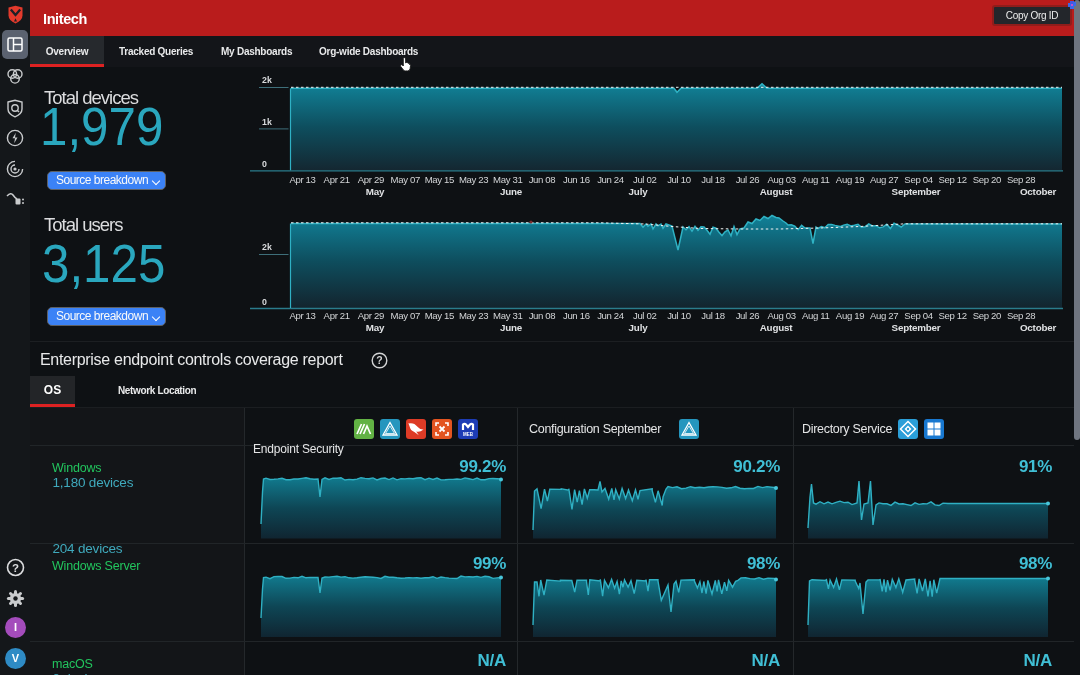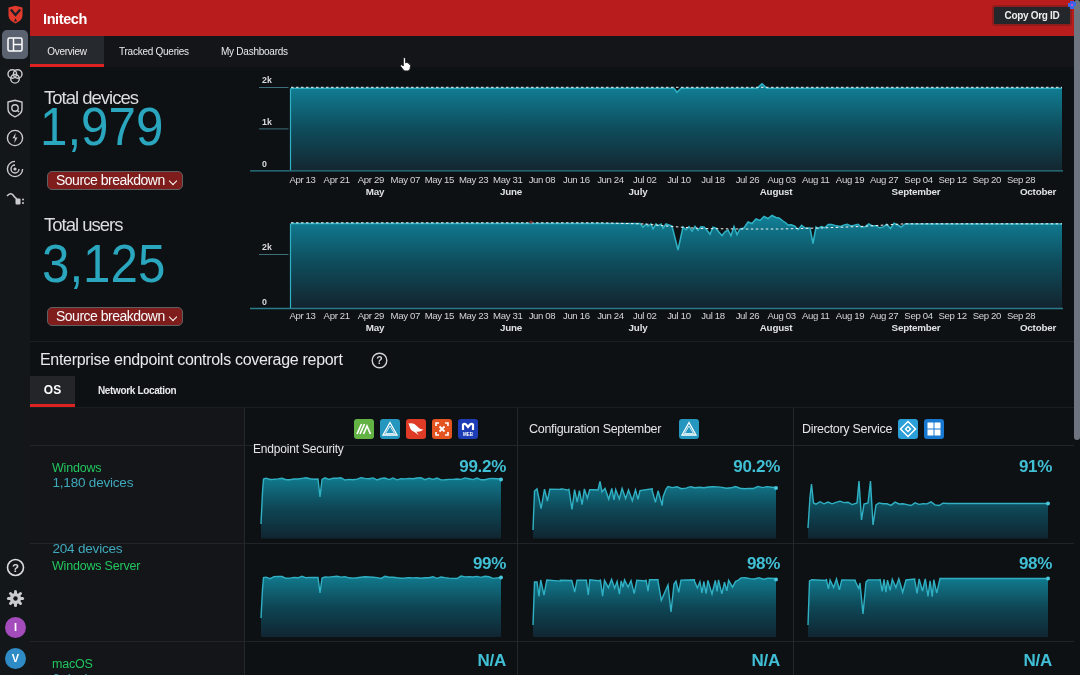--- a/index.html
+++ b/index.html
@@ -1,62 +1,63 @@
 <!DOCTYPE html>
 <html><head><meta charset="utf-8"><title>Initech</title>
 <style>
 *{margin:0;padding:0;box-sizing:border-box}
 html,body{width:1080px;height:675px;overflow:hidden;background:#0e1114;font-family:"Liberation Sans",sans-serif}
 .abs{position:absolute}
 #sidebar{position:absolute;left:0;top:0;width:30px;height:675px;background:#14171a;z-index:5}
 #header{position:absolute;left:30px;top:0;width:1050px;height:36px;background:#b91c1c;z-index:4}
 #tabbar{position:absolute;left:30px;top:36px;width:1050px;height:31px;background:#131519;z-index:4}
-.tab{position:absolute;top:0;height:31px;line-height:31px;font-size:10px;font-weight:normal;color:#e9eaeb;letter-spacing:-0.25px}
+.tab{position:absolute;top:0;height:31px;line-height:31px;font-size:10px;font-weight:bold;color:#e9eaeb;letter-spacing:-0.25px}
 #charts{position:absolute;left:0;top:0;z-index:2}
 .h1{position:absolute;font-size:18.5px;line-height:1;color:#dcdddf;letter-spacing:-1px}
 .big{position:absolute;font-size:53px;line-height:1;color:#2aa7be;transform:scaleX(0.93);transform-origin:0 0;white-space:nowrap}
-.drop{position:absolute;height:19px;border:1px solid #5e6062;border-radius:5px;background:#7f1d1d;color:#fafafa;font-size:14px;line-height:17px;padding:0 17px 0 8px;letter-spacing:-0.5px;white-space:nowrap}
+.drop{position:absolute;height:19px;border:1px solid #5e6062;border-radius:5px;background:#3b82f6;color:#fafafa;font-size:12px;line-height:17px;padding:0 17px 0 8px;letter-spacing:-0.5px;white-space:nowrap}
 .drop:after{content:"";position:absolute;right:6px;top:5.5px;width:5px;height:5px;border-right:1.5px solid #fff;border-bottom:1.5px solid #fff;transform:rotate(45deg)}
 .celllabel{position:absolute;font-size:12.5px;line-height:1;color:#22c55e;letter-spacing:-0.2px}
 .devcount{position:absolute;font-size:13.5px;line-height:1;color:#3fa9bc;letter-spacing:-0.2px}
 .vline{position:absolute;width:1px;background:#24282b}
 .hline{position:absolute;height:1px;background:#212528}
 .icon{position:absolute;width:20px;height:20px;border-radius:3px}
 </style></head>
 <body>
 
 <div id="header">
  <div class="abs" style="left:13px;top:11px;font-size:14.5px;font-weight:bold;color:#fff;letter-spacing:-0.4px">Initech</div>
- <div class="abs" style="left:962px;top:5px;width:80px;height:21px;border:2px solid #8f1d1b;border-radius:3px;background:#23262b;color:#eceded;font-size:10px;font-weight:bold;text-align:center;line-height:17px;letter-spacing:-0.3px;white-space:nowrap">Copy Org ID</div>
+ <div class="abs" style="left:962px;top:5px;width:80px;height:21px;border:2px solid #8f1d1b;border-radius:3px;background:#23262b;color:#eceded;font-size:10px;font-weight:normal;text-align:center;line-height:17px;letter-spacing:-0.3px;white-space:nowrap">Copy Org ID</div>
 </div>
 
 <div id="tabbar">
  <div class="tab" style="left:0;width:74px;background:#26292d;text-align:center">Overview</div>
  <div class="abs" style="left:0;top:28px;width:74px;height:3px;background:#d22"></div>
  <div class="tab" style="left:89px">Tracked Queries</div>
  <div class="tab" style="left:191px">My Dashboards</div>
+ <div class="tab" style="left:289px">Org-wide Dashboards</div>
 </div>
 
 <div class="h1" style="left:44px;top:89px">Total devices</div>
 <div class="big" style="left:39.5px;top:100px">1,979</div>
 <div class="drop" style="left:47px;top:171px">Source breakdown</div>
 <div class="h1" style="left:44px;top:216px">Total users</div>
 <div class="big" style="left:41.5px;top:237px">3,125</div>
 <div class="drop" style="left:47px;top:307px">Source breakdown</div>
 
 <div class="hline" style="left:30px;top:341px;width:1050px;background:#1c1f22"></div>
 <div class="abs" style="left:40px;top:351px;font-size:16px;color:#e8e9ea;letter-spacing:-0.3px">Enterprise endpoint controls coverage report</div>
 <svg class="abs" style="left:371px;top:352px" width="17" height="17" viewBox="0 0 17 17">
     <circle cx="8.5" cy="8.5" r="7.3" fill="none" stroke="#d3d4d5" stroke-width="1.4"></circle>
     <text x="8.5" y="12.2" text-anchor="middle" font-family="Liberation Sans" font-size="10.5" font-weight="bold" fill="#d3d4d5">?</text>
   </svg>
 <div class="abs" style="left:30px;top:376px;width:45px;height:28px;background:#232528"></div>
 <div class="abs" style="left:30px;top:376px;width:45px;height:28px;font-size:12px;font-weight:bold;color:#fff;text-align:center;line-height:28px">OS</div>
 <div class="abs" style="left:30px;top:404px;width:45px;height:3px;background:#d22"></div>
-<div class="abs" style="left:98px;top:385px;font-size:10px;font-weight:bold;color:#e9eaeb;letter-spacing:-0.35px">Network Location</div>
+<div class="abs" style="left:118px;top:385px;font-size:10px;font-weight:bold;color:#e9eaeb;letter-spacing:-0.35px">Network Location</div>
 <div class="hline" style="left:30px;top:407px;width:1050px;background:#1b1e21"></div>
 
 <div class="abs" style="left:30px;top:408px;width:214px;height:267px;background:#131518"></div>
 <div class="vline" style="left:244px;top:408px;height:267px"></div>
 <div class="vline" style="left:517px;top:408px;height:267px"></div>
 <div class="vline" style="left:793px;top:408px;height:267px"></div>
 <div class="hline" style="left:30px;top:445px;width:1050px"></div>
 <div class="hline" style="left:30px;top:543px;width:1050px"></div>
 <div class="hline" style="left:30px;top:641px;width:1050px"></div>
 

